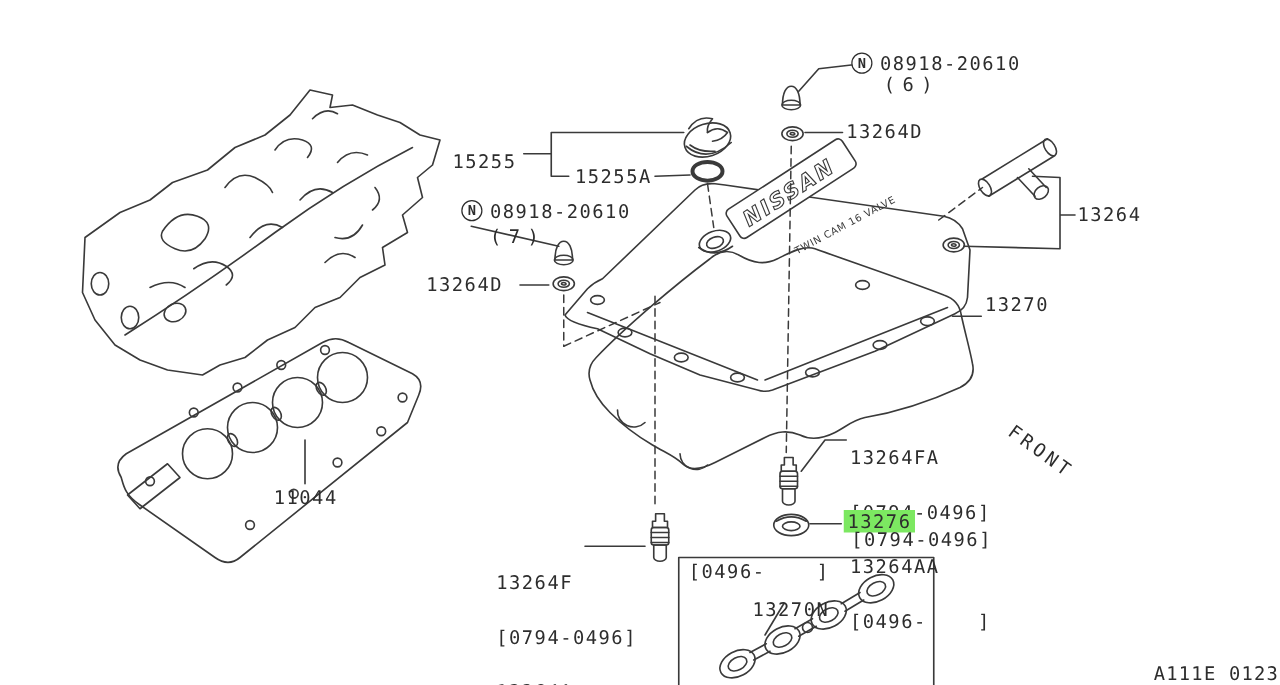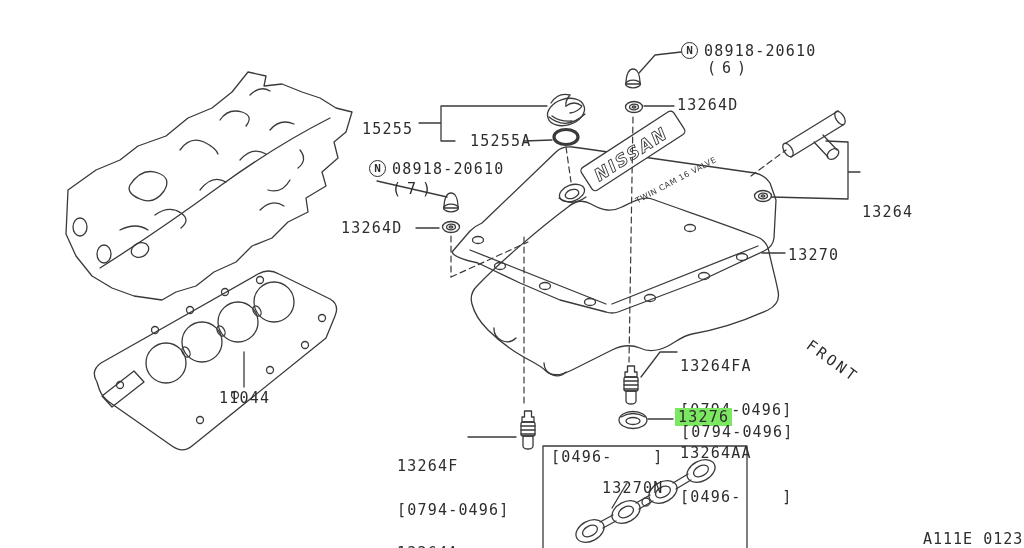--- a/index.html
+++ b/index.html
@@ -231,25 +231,25 @@
 </div>
 <div class="lbl qty" style="left:392px;top:181px;">(7)</div>
 
 <div class="lbl nrow" style="left:681px;top:42px;">
   <span class="ncircle">N</span>
   <span>08918-20610</span>
 </div>
 <div class="lbl qty" style="left:707px;top:60px;">(6)</div>
 
 <div class="lbl" style="left:362px;top:121px;">15255</div>
-<div class="lbl" style="left:470px;top:133px;">15255A</div>
+<div class="lbl" style="left:460px;top:133px;">15255A</div>
 <div class="lbl" style="left:677px;top:97px;">13264D</div>
 <div class="lbl" style="left:341px;top:220px;">13264D</div>
-<div class="lbl" style="left:862px;top:164px;margin-top:40px;">13264</div>
-<div class="lbl" style="left:788px;top:247px;">13270</div>
+<div class="lbl" style="left:862px;top:164px;">13264</div>
+<div class="lbl" style="left:788px;top:236px;">13270</div>
 <div class="lbl" style="left:219px;top:390px;">11044</div>
 
 <div class="lbl blk" style="left:680px;top:330px;">
   <div>13264FA</div>
   <div>[0794-0496]</div>
   <div>13264AA</div>
   <div>[0496-    ]</div>
 </div>
 
 <div class="lbl" style="left:675px;top:409px;"><span class="hl" style="background-color: rgb(124, 232, 97);">13276</span></div>

